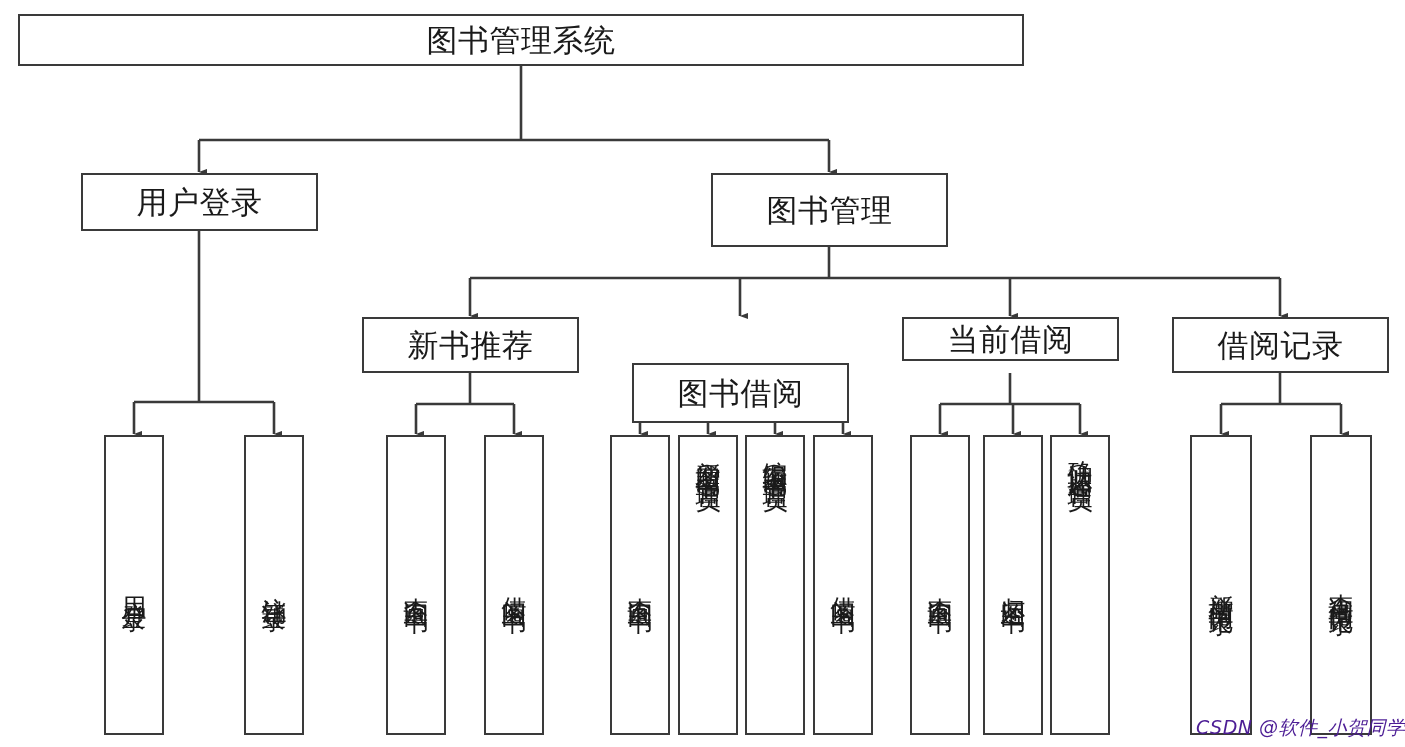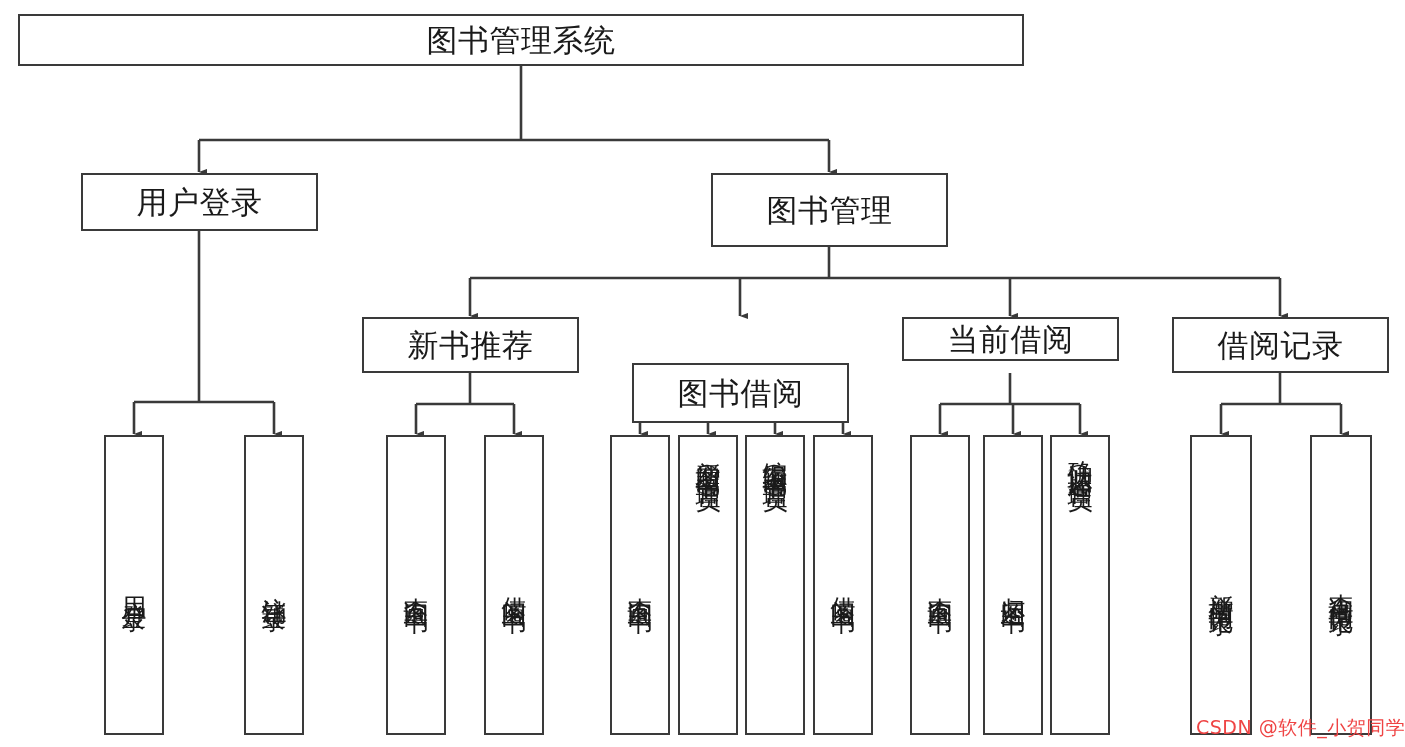--- a/index.html
+++ b/index.html
@@ -54,23 +54,24 @@
   .node-box.vertical {
     align-items: center;
   }
   .node-box.vertical.top-aligned {
     align-items: flex-start;
     padding-top: 4px;
   }
   .watermark {
     position: absolute;
     font-size: 19px;
-    color: #ef4444;
+    color: #4c1d95;
     white-space: nowrap;
     letter-spacing: 0.5px;
+    font-style: italic;
   }
 </style>
 </head>
 <body>
 
 <div id="diagram-root">
 
   <svg class="connector-layer" viewBox="0 0 1405 747" xmlns="http://www.w3.org/2000/svg">
     <defs>
       <marker id="arrowhead" markerWidth="7" markerHeight="9" refX="3.5" refY="8.4" orient="auto" markerUnits="userSpaceOnUse">

